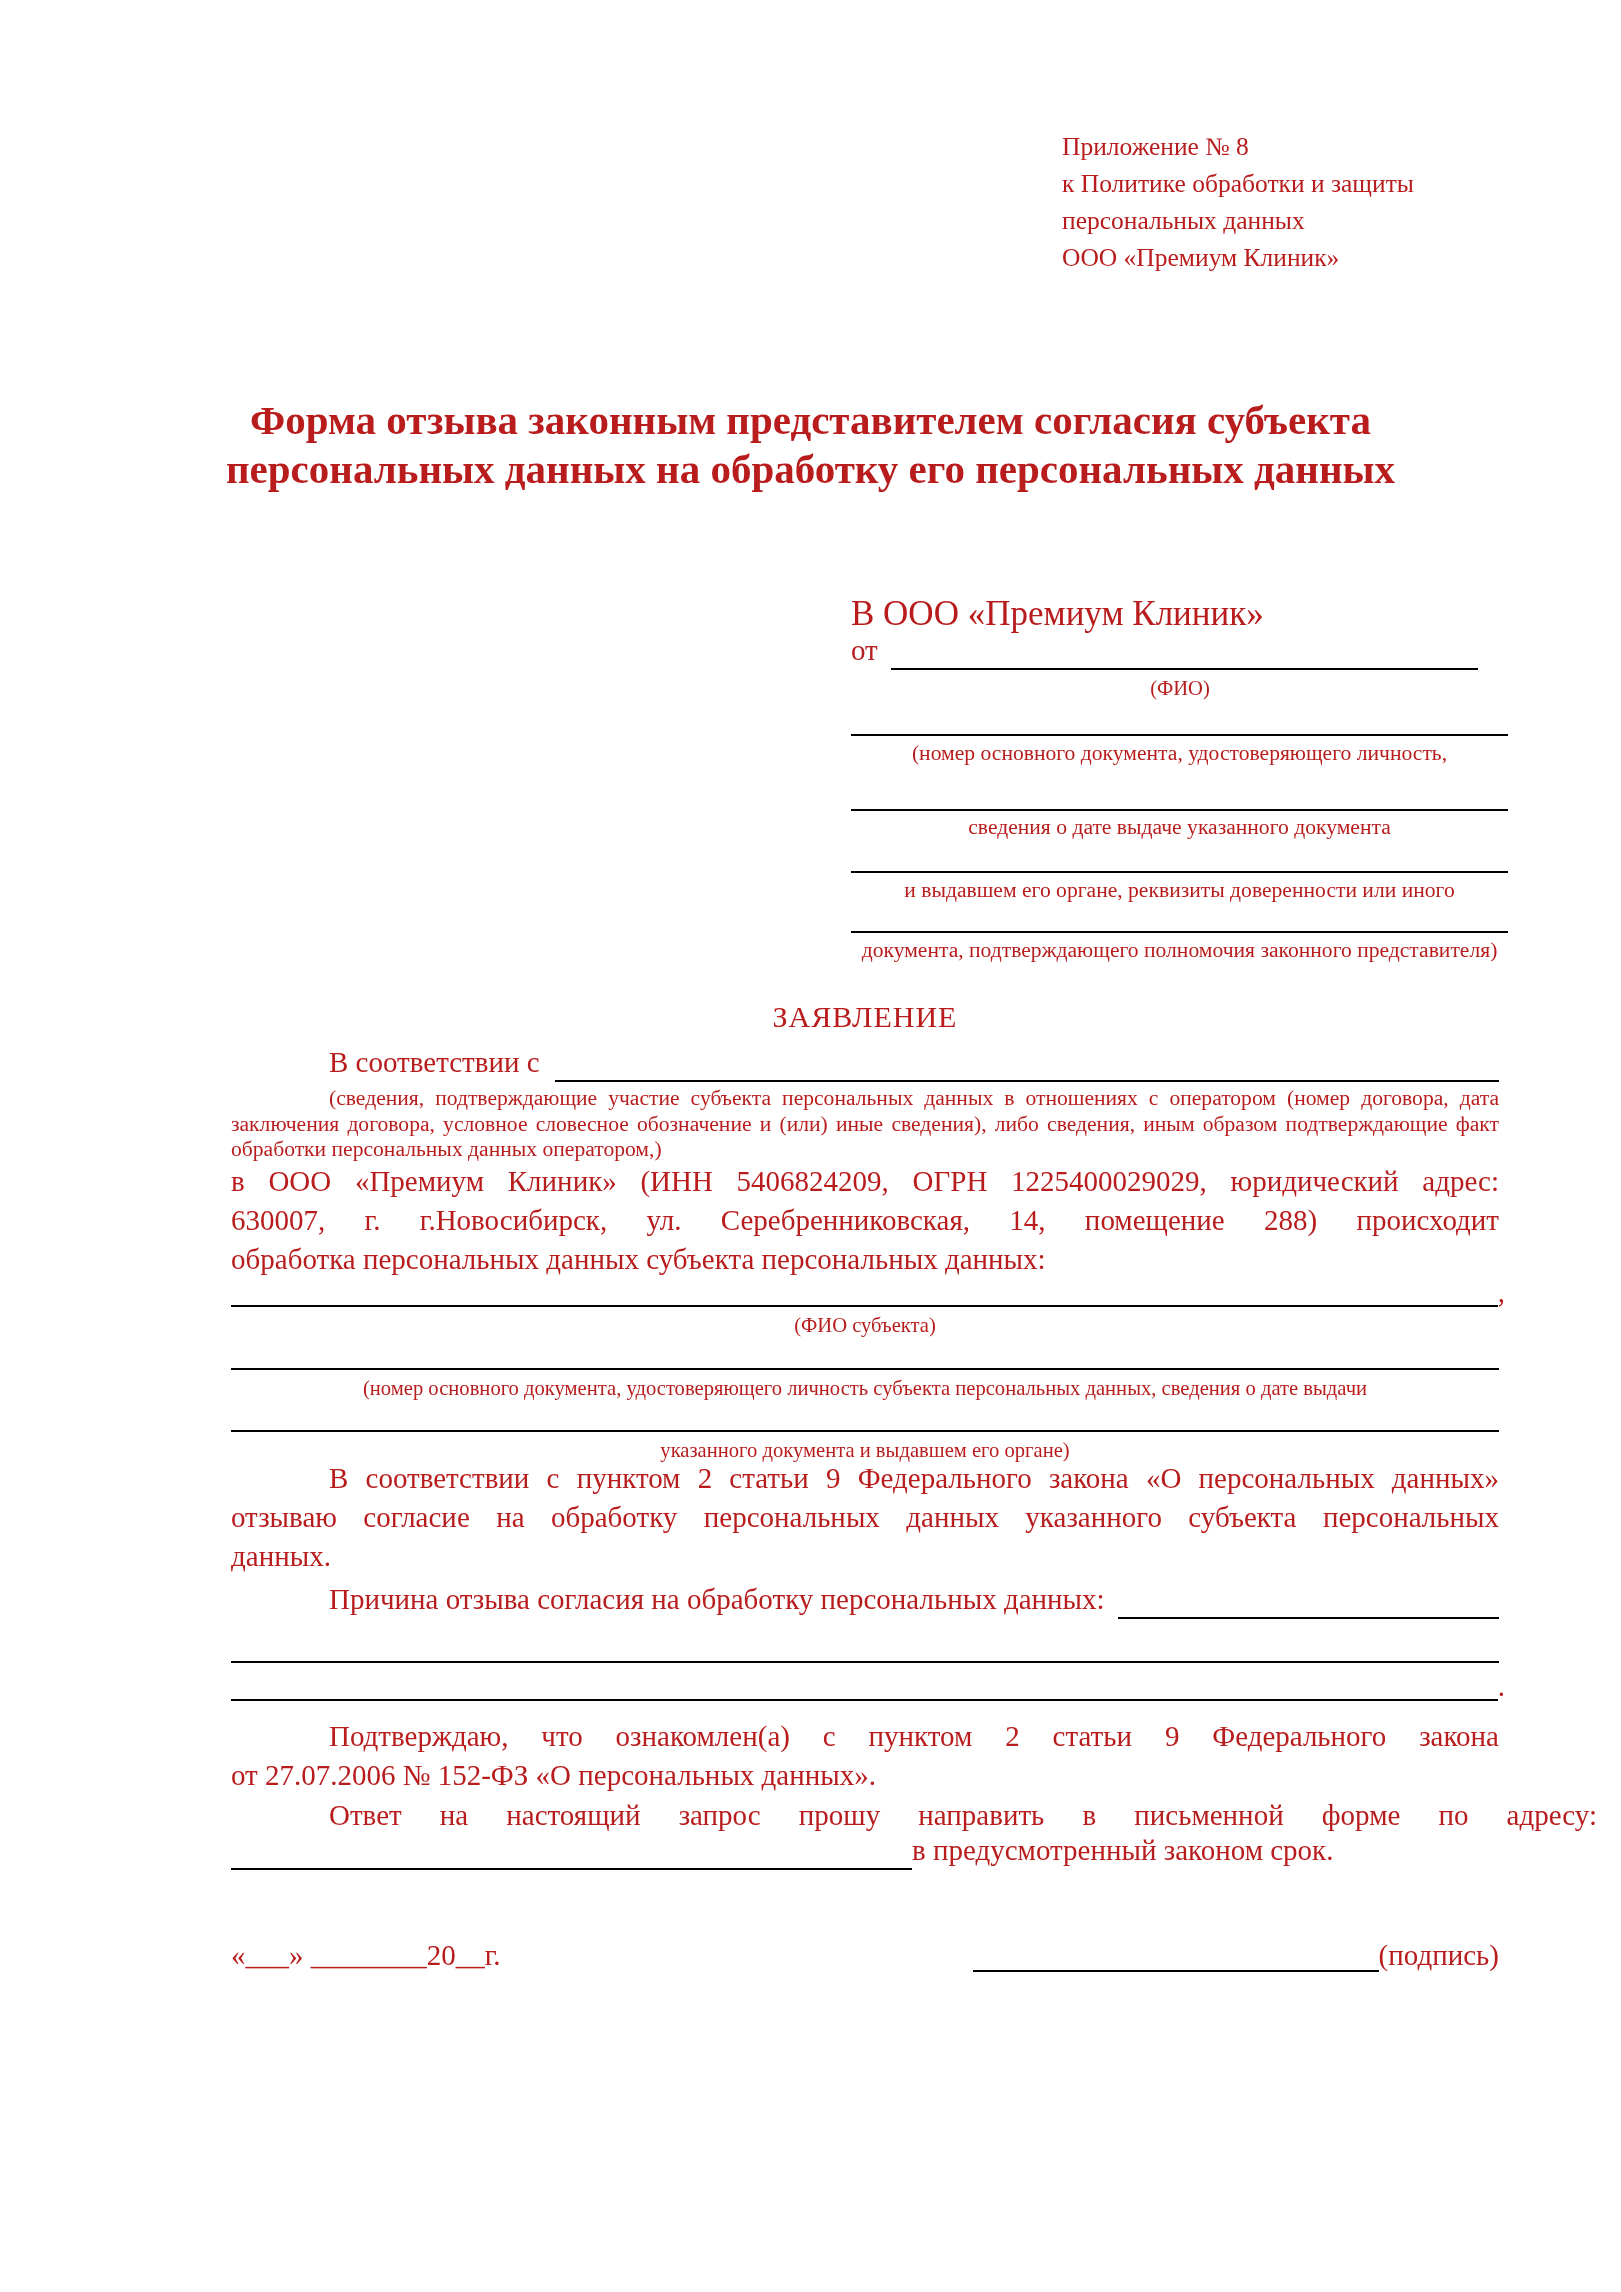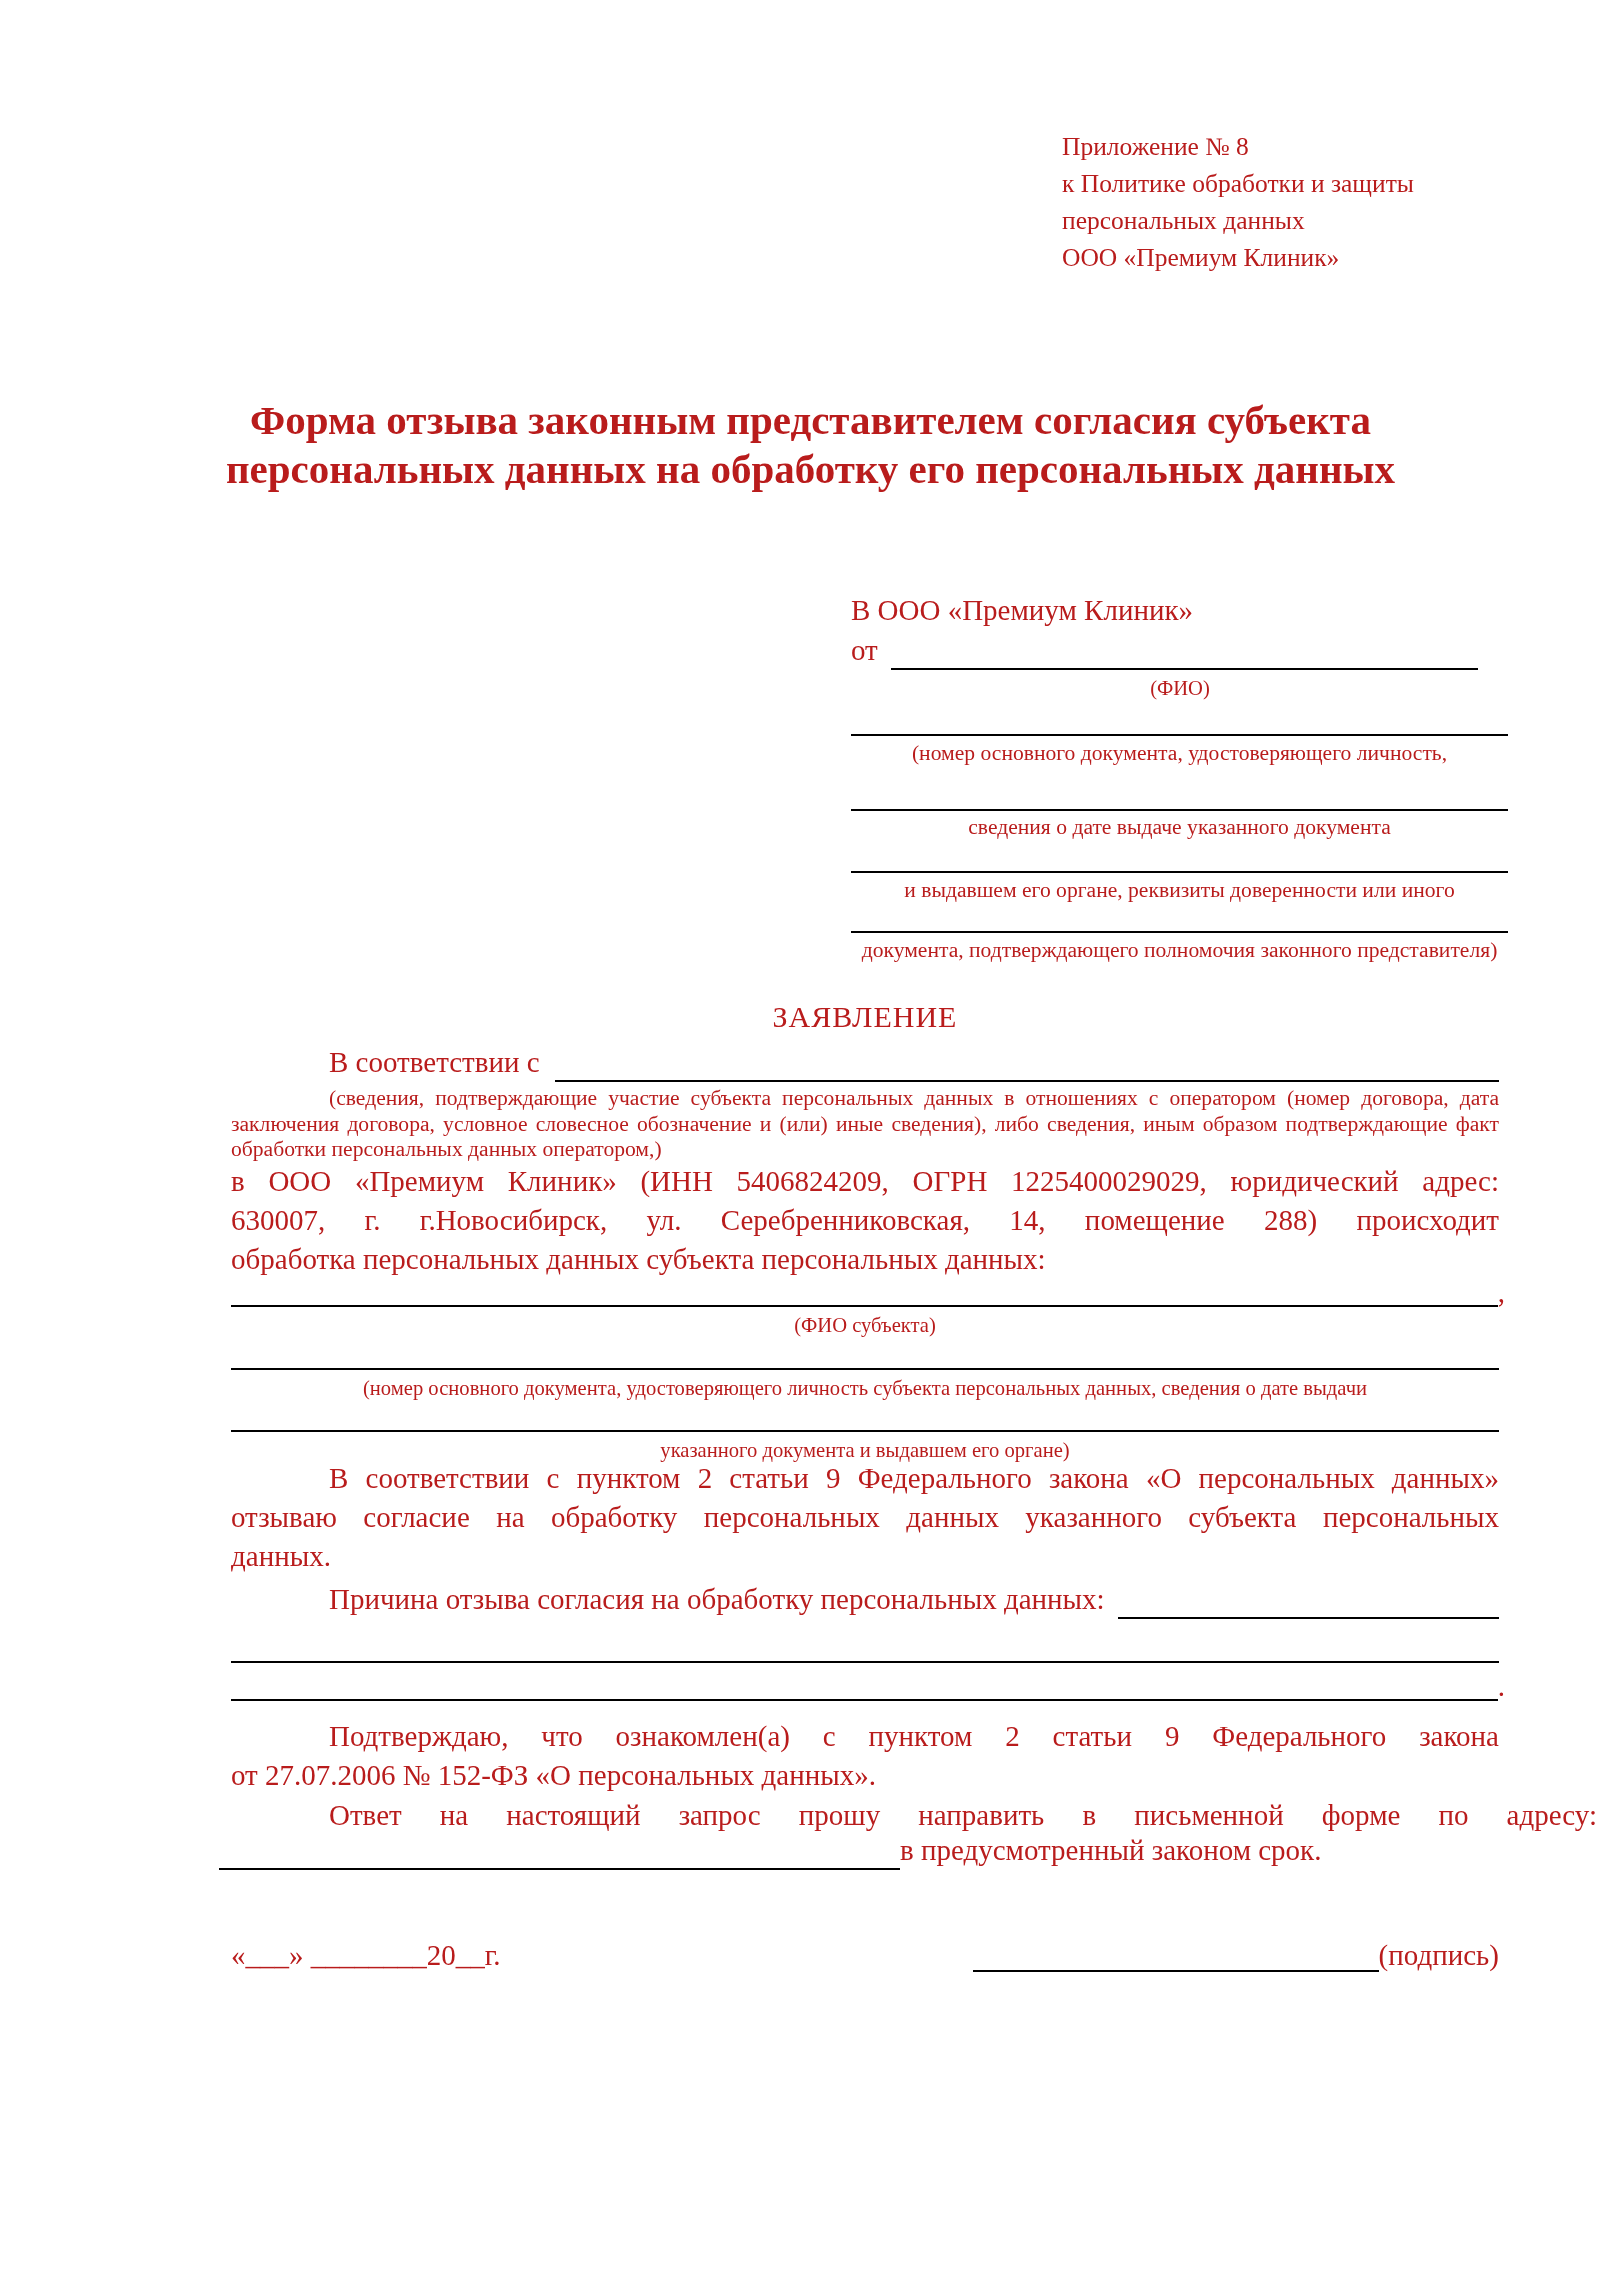--- a/index.html
+++ b/index.html
@@ -39,21 +39,21 @@
     line-height: 37px;
     white-space: nowrap;
   }
   .title {
     text-align: center;
     font-weight: bold;
     font-size: 41px;
     line-height: 49px;
   }
   .body-text { font-size: 29px; line-height: 39px; }
-  .org-line { font-size: 29px; white-space: nowrap; }
+  .org-line { font-size: 35px; white-space: nowrap; }
   .caption {
     font-size: 21.6px;
     line-height: 25.5px;
     text-align: center;
   }
   .caption-sm { font-size: 20.6px; }
   .heading {
     font-size: 30px;
     text-align: center;
     letter-spacing: 1px;
@@ -174,21 +174,21 @@
     <span class="punct">.</span>
   </div>
 
   <div class="abs" style="left:231px; top:1717px; width:1268px;">
     <div class="para-line indent">Подтверждаю, что ознакомлен(а) с пунктом 2 статьи 9 Федерального закона</div>
     <div class="para-line last">от 27.07.2006 № 152-ФЗ «О персональных данных».</div>
   </div>
 
   <div class="abs para-line indent" style="left:231px; top:1796px; width:1268px;">Ответ на настоящий запрос прошу направить в письменной форме по адресу:</div>
 
-  <div class="fillrow body-text" style="left:219px; top:1831px; width:1268px; height:39px;">
+  <div class="fillrow body-text" style="left:231px; top:1831px; width:1268px; height:39px;">
     <span class="rule fixed" style="width:681px;"></span>
     <span>в предусмотренный законом срок.</span>
   </div>
 
   <div class="abs footer-row" style="left:231px; top:1929px; width:1268px; height:43px;">
     <span>«___» ________20__г.</span>
     <span class="sig-group">
       <span class="rule"></span>
       <span>(подпись)</span>
     </span>

